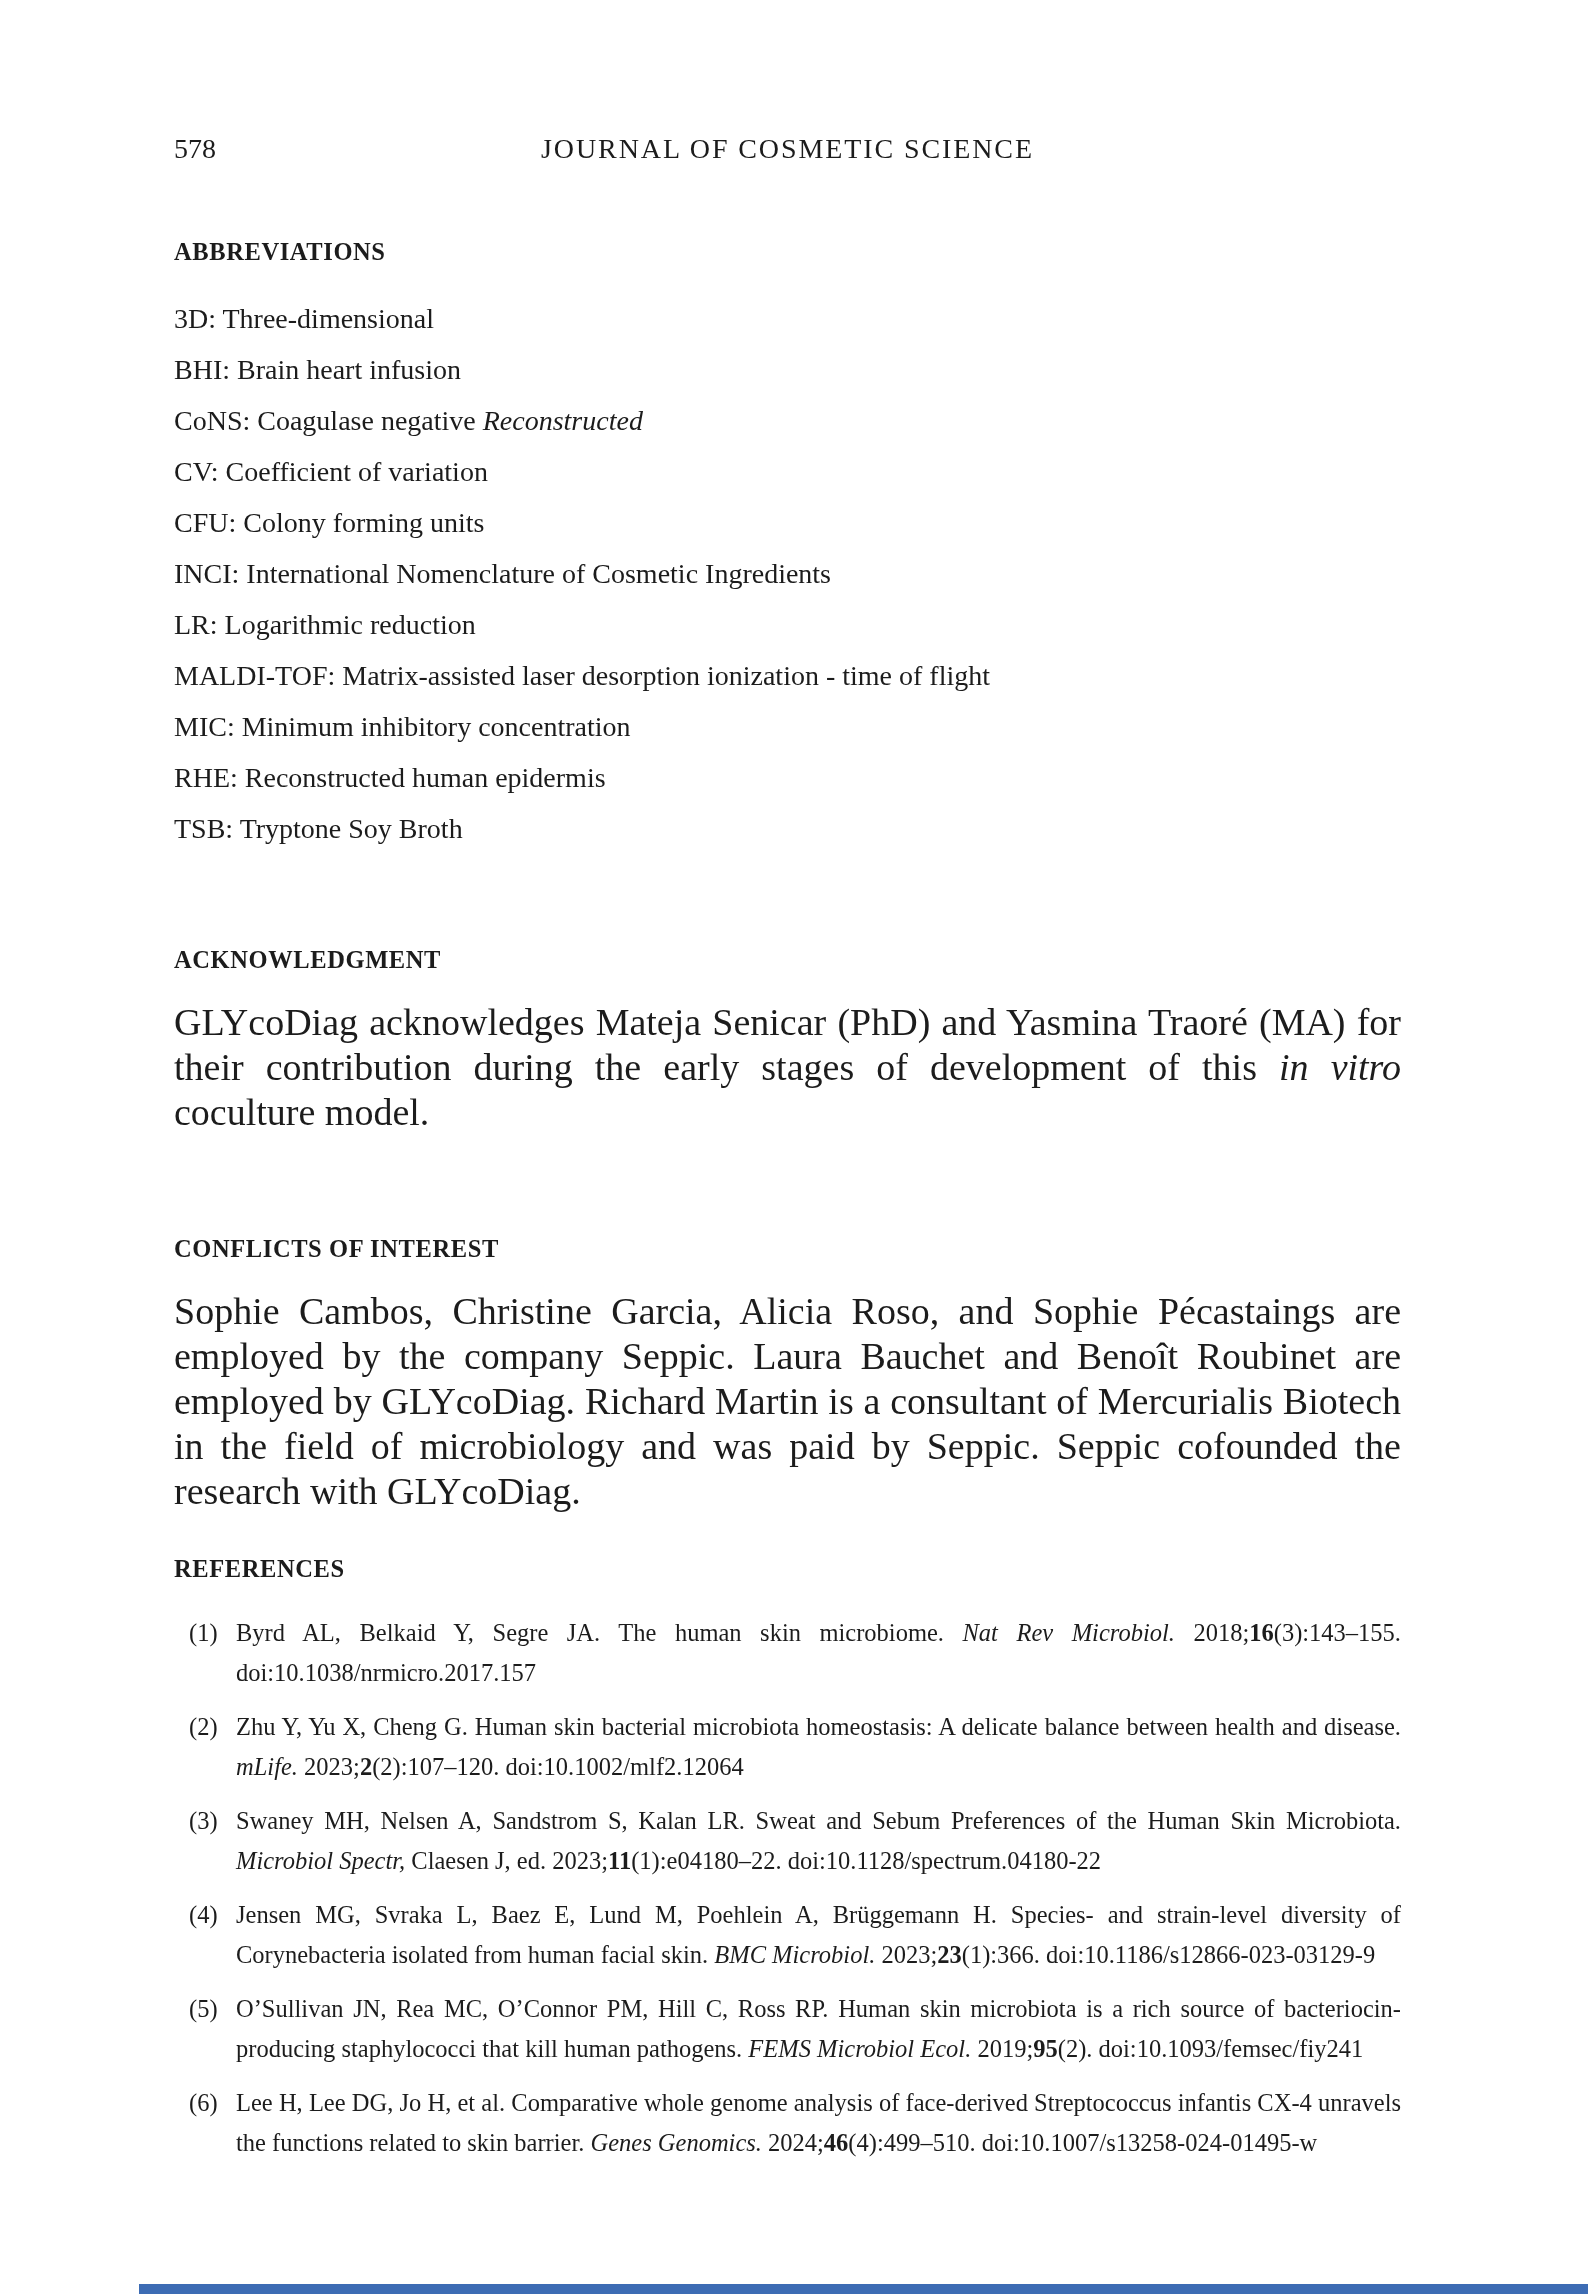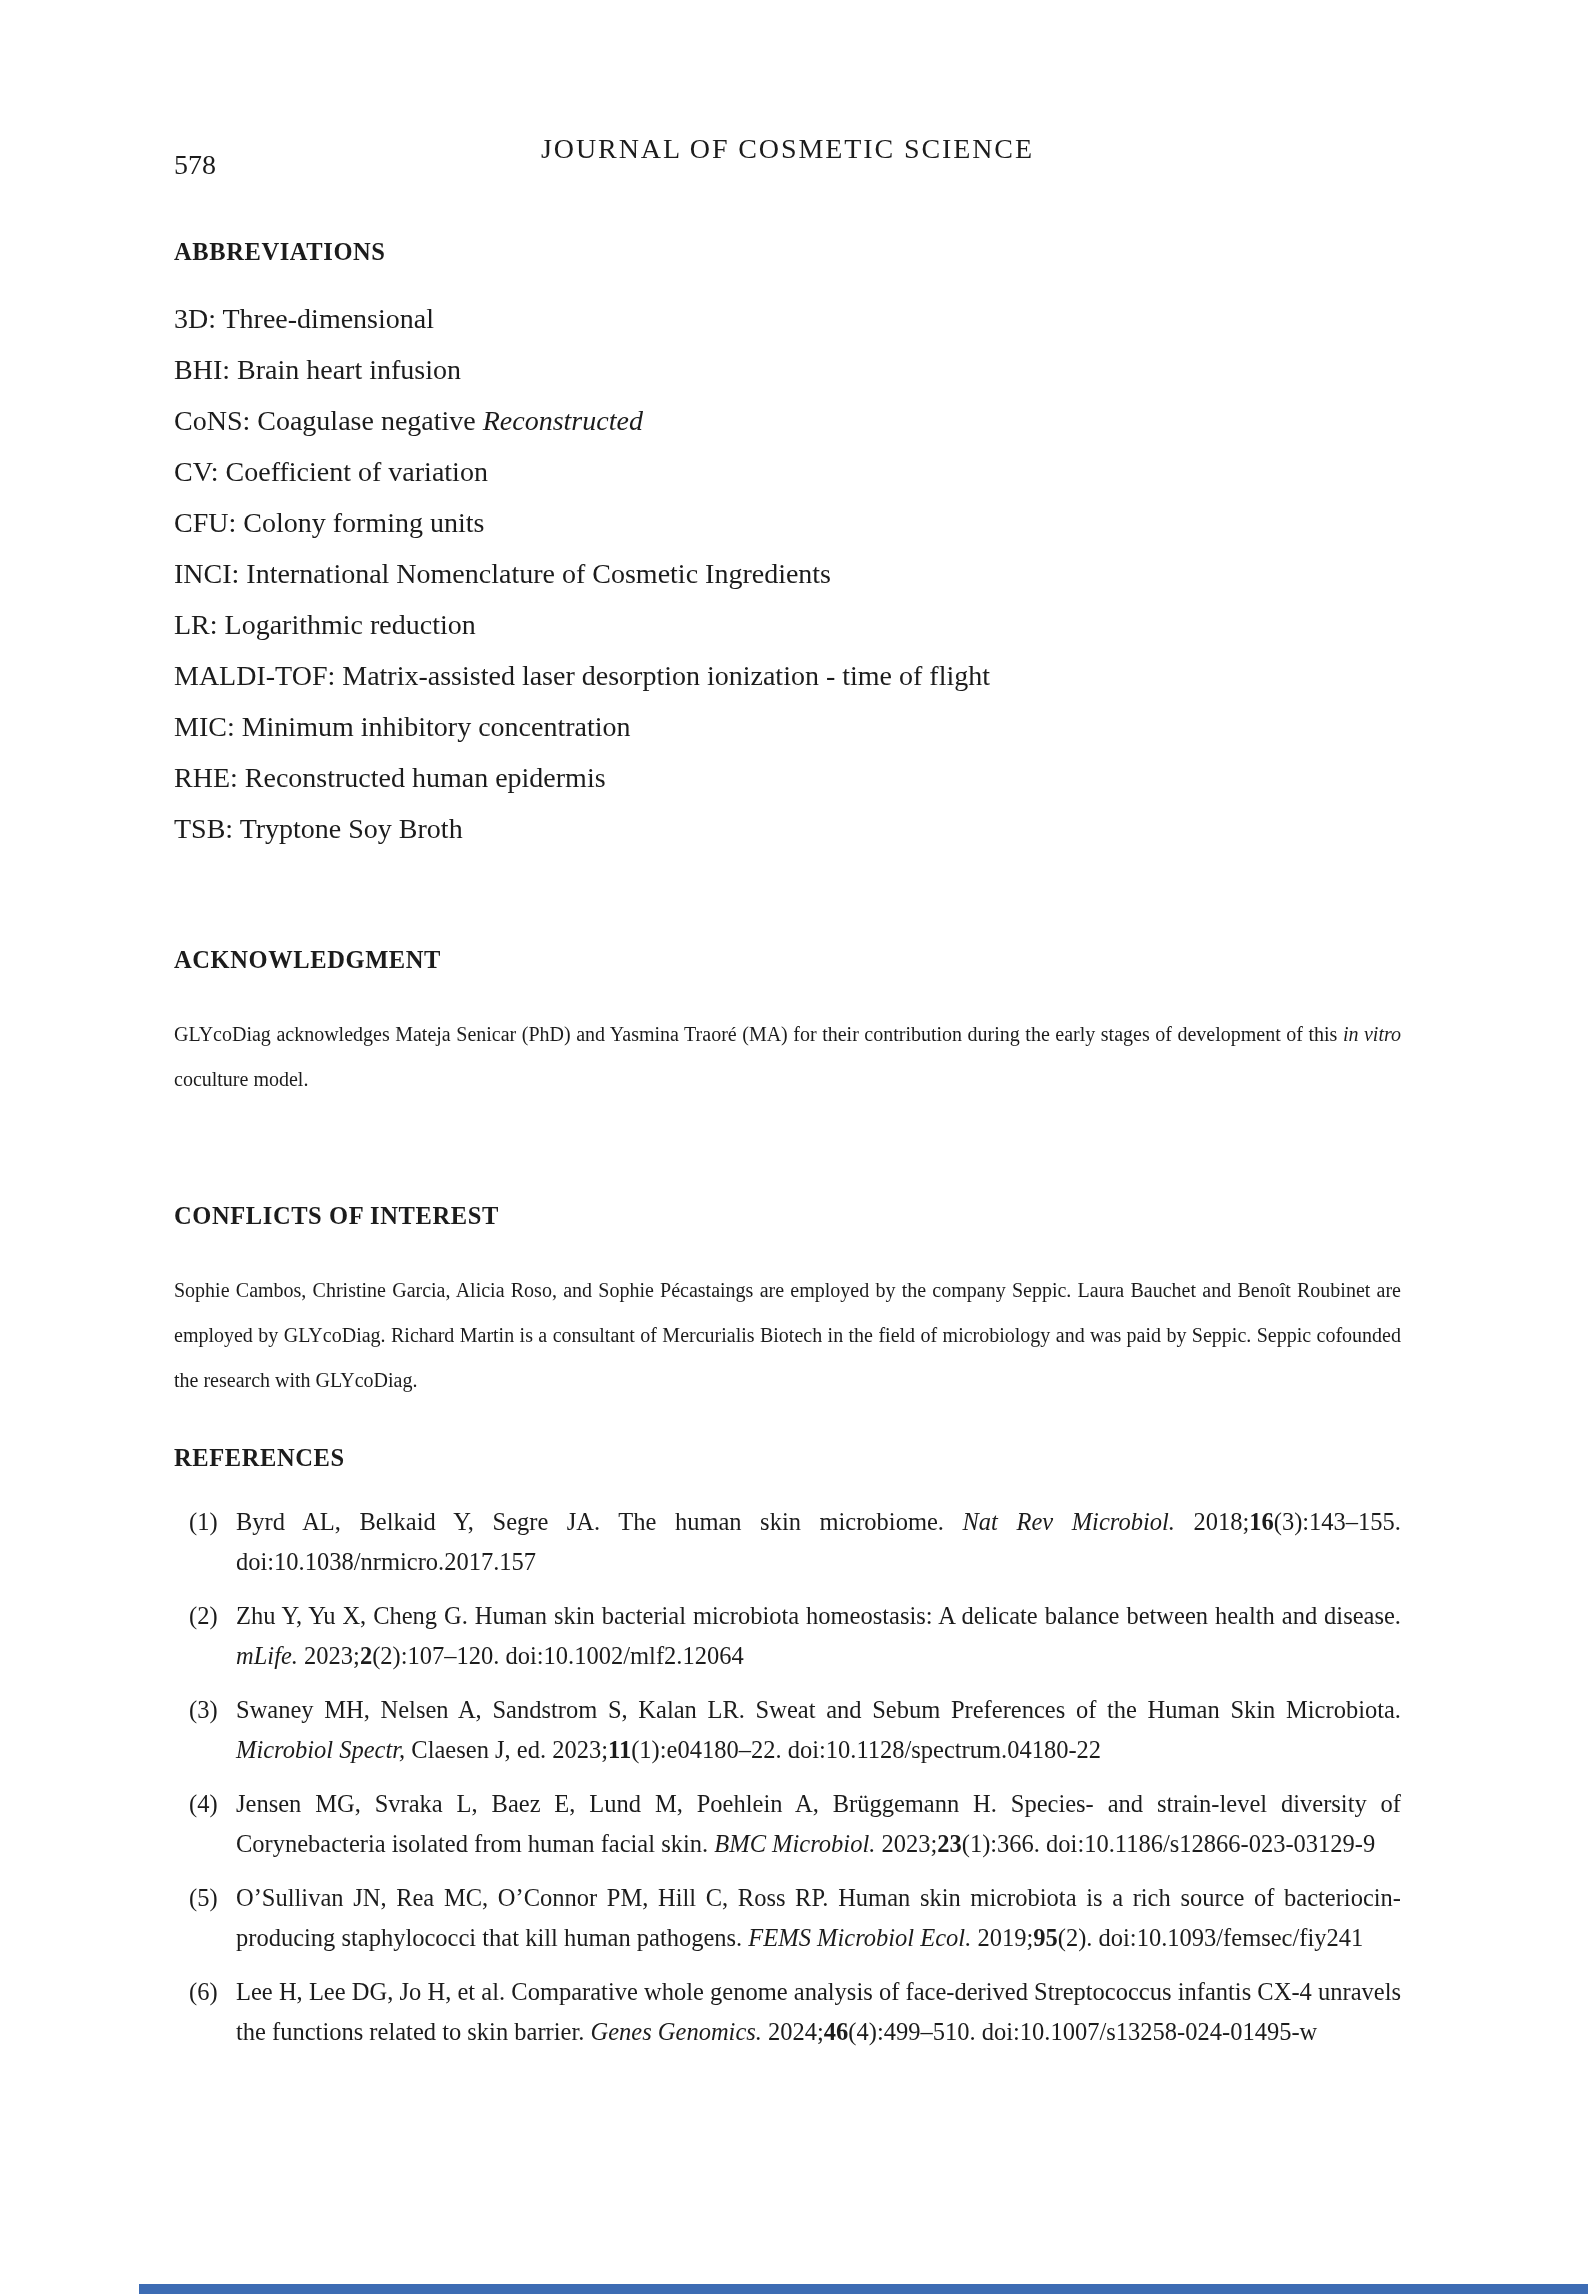--- a/index.html
+++ b/index.html
@@ -18,37 +18,37 @@
   .page-header {
     position: relative;
     text-align: center;
     font-size: 28px;
     letter-spacing: 1.9px;
     line-height: 38px;
   }
   .page-num {
     position: absolute;
     left: 0;
-    top: 16px;
+    top: 0;
     letter-spacing: 0;
   }
   h2 {
     font-size: 24.5px;
     font-weight: bold;
     letter-spacing: 0.6px;
     margin: 0;
     line-height: 32px;
   }
   .abbr-heading   { margin-top: 68px; }
   .abbr-list      { margin-top: 24.5px; font-size: 28px; }
   .abbr-item      { line-height: 51px; margin: 0; }
   .ack-heading    { margin-top: 90px; }
   .para {
-    margin: 36px 0 0 0;
-    font-size: 20px;
+    margin: 24px 0 0 0;
+    font-size: 38px;
     line-height: 45px;
     text-align: justify;
   }
   .conf-heading   { margin-top: 98px; }
   .ref-heading    { margin-top: 39px; }
   .ref-list       { margin-top: 28px; font-size: 24.5px; }
   .ref-item {
     position: relative;
     padding-left: 62px;
     line-height: 40px;

